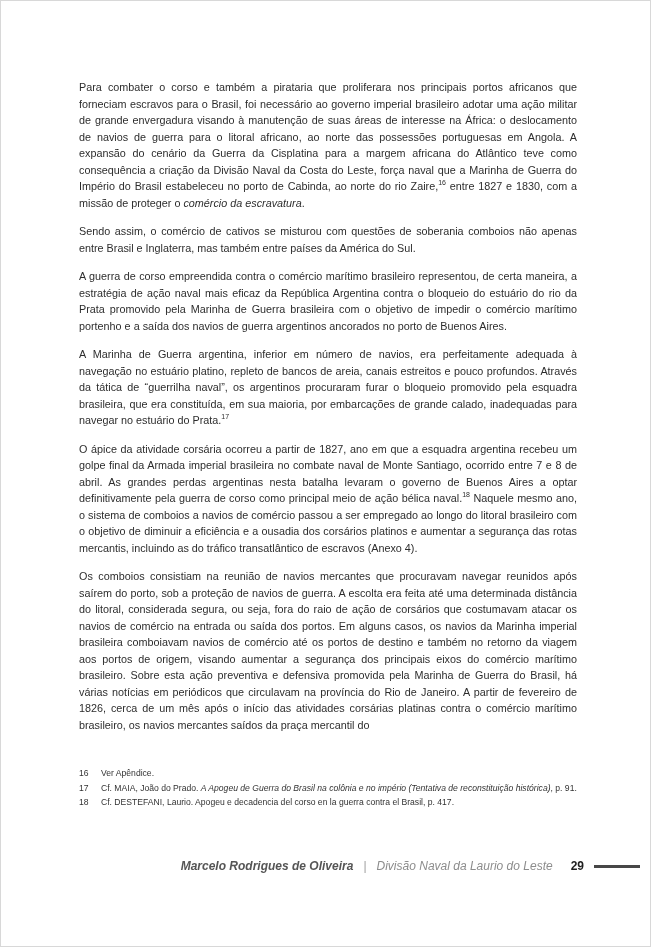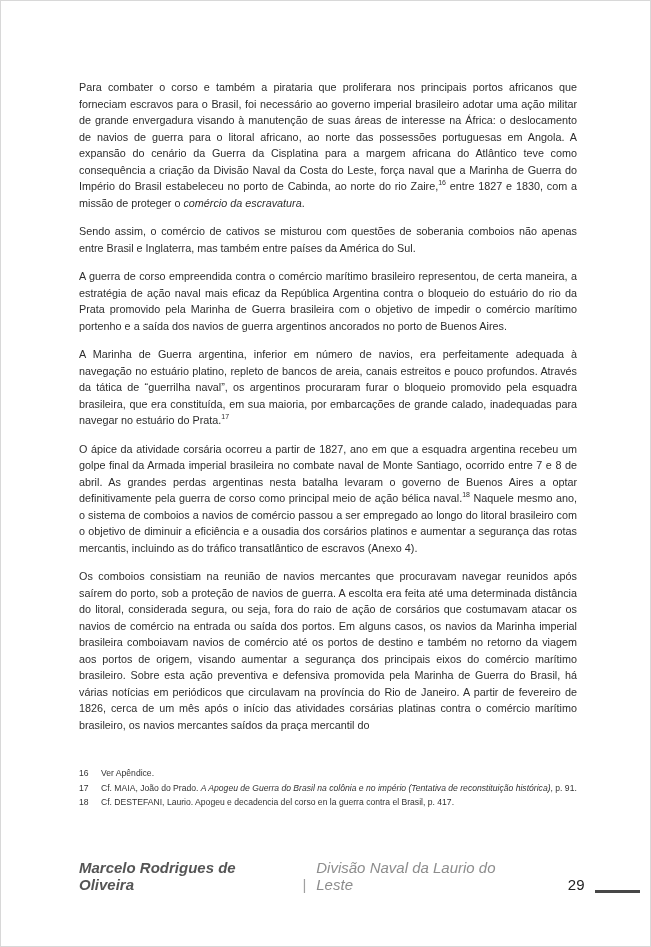--- a/index.html
+++ b/index.html
@@ -39,28 +39,28 @@
     position:absolute;
     left:78px;top:766px;width:498px;
     font-size:8.6px;line-height:12.5px;color:#333;
   }
   .fn{display:flex;margin-bottom:2px;}
   .fn-num{flex:none;width:22px;}
   .fn-text{flex:1;text-align:justify;}
   .page-footer{
     position:absolute;
     left:78px;right:10px;top:858px;
-    display:flex;justify-content:flex-end;align-items:flex-end;
+    display:flex;justify-content:flex-end;align-items:center;
     gap:10px;
-    font-size:15px;
+    font-size:12px;
   }
   .footer-author{font-style:italic;font-weight:bold;color:#555;}
   .footer-sep{color:#a0a0a0;}
   .footer-title{font-style:italic;color:#8d8d8d;}
-  .footer-page{font-weight:normal;color:#1f1f1f;margin-left:24px;}
+  .footer-page{font-weight:bold;color:#1f1f1f;margin-left:8px;}
   .footer-rule{width:46px;height:3px;background:#474747;}
   .watermark{
     position:absolute;
     left:2px;top:868px;width:649px;height:79px;
     display:flex;align-items:center;
     z-index:5;
     pointer-events:none;
   }
   .wm-sun{
     flex:none;width:104px;height:104px;

